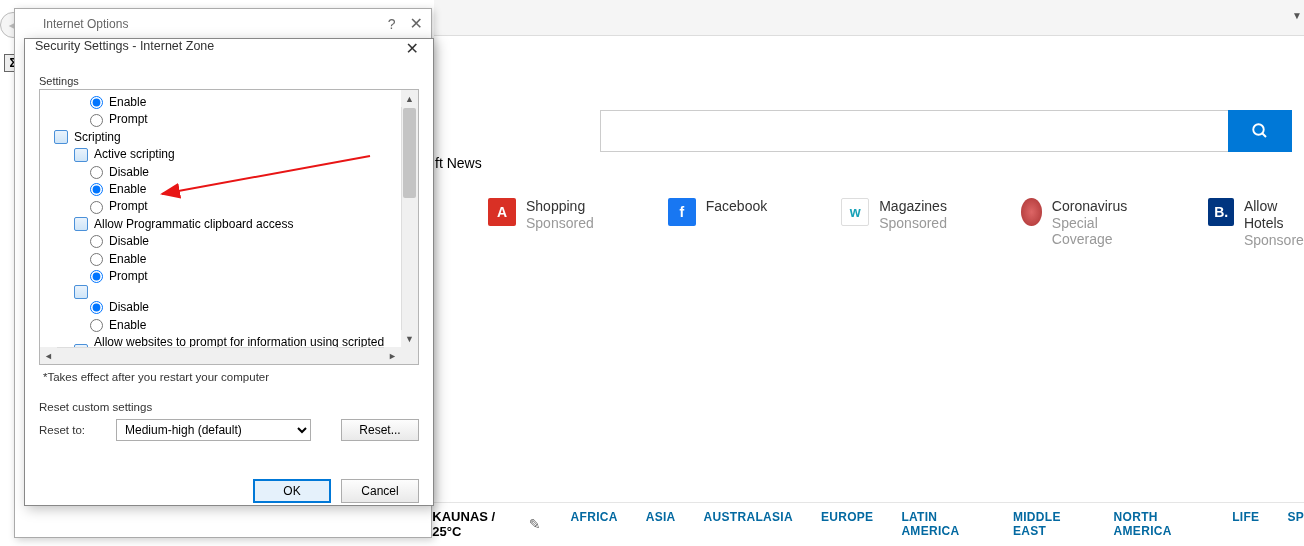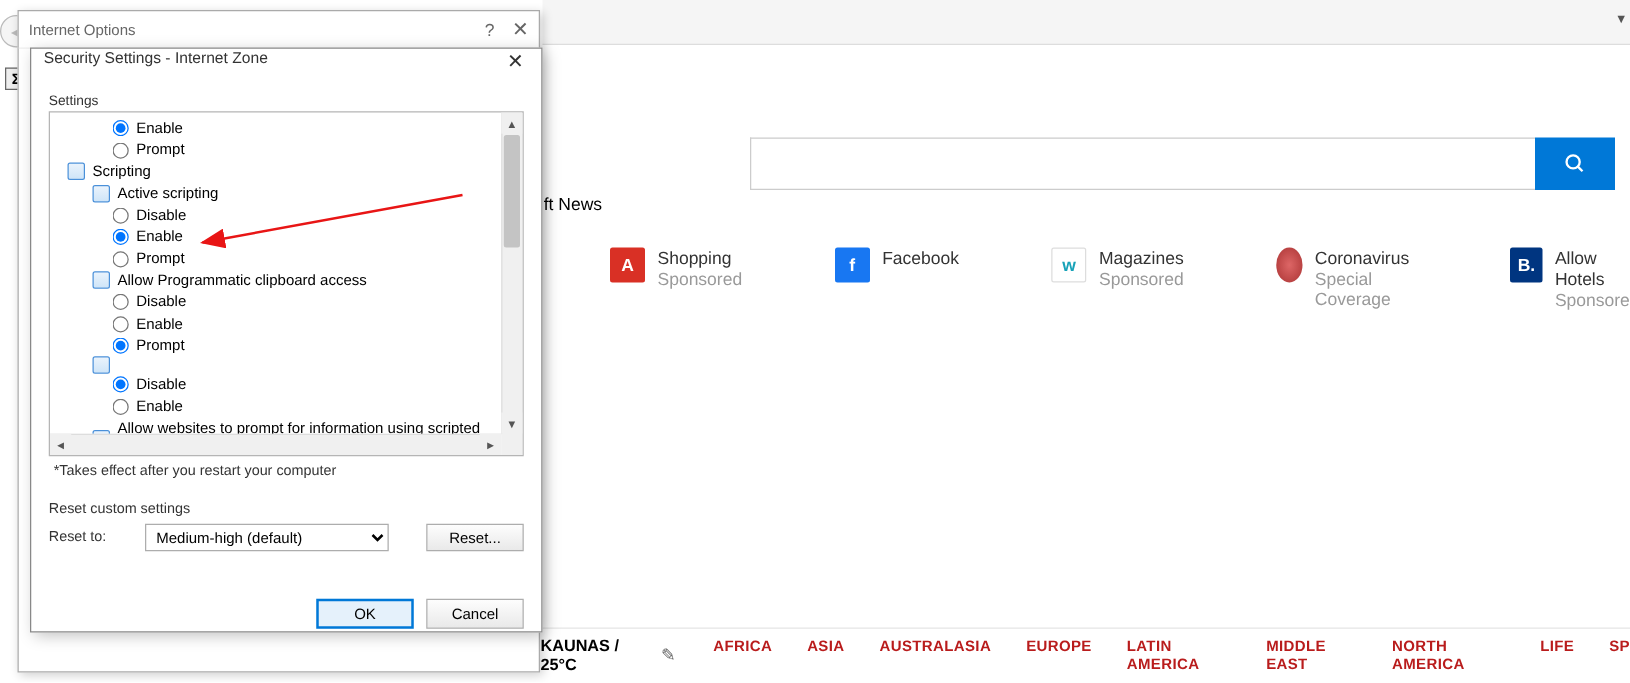--- a/index.html
+++ b/index.html
@@ -25,25 +25,25 @@
 .tile-sub { font-size: 14px; color: #999; }
 
 .bottom-bar { position: absolute; bottom: 10px; left: 180px; right: 0; height: 34px; display: flex; align-items: center; border-top: 1px solid #e5e5e5; padding-top: 8px; }
 .bottom-btns { display: flex; gap: 6px; }
 .win-btn { min-width: 68px; height: 24px; border: 1px solid #adadad; background: linear-gradient(#fdfdfd,#e9e9e9); font-size: 12px; cursor: pointer; color: #333; }
 .win-btn.disabled { color: #aaa; }
 .sun { margin-left: 16px; font-size: 16px; color: #f0a500; }
 .weather { margin-left: 6px; font-size: 13px; font-weight: 600; color: #000000; }
 .pencil { margin-left: 6px; font-size: 14px; color: #666; }
 .regions { margin-left: 30px; display: flex; gap: 28px; }
-.region { font-size: 12px; font-weight: 700; color: #b91c1c; letter-spacing: 0.3px; }
+.region { font-size: 12px; font-weight: 700; color: #0369a1; letter-spacing: 0.3px; }
 
 
 .io-dialog { position: absolute; top: 8px; left: 14px; width: 418px; height: 530px; background: #fff; border: 1px solid #aaa; box-shadow: 2px 2px 8px rgba(0,0,0,.2); }
-.io-title { height: 30px; display: flex; align-items: center; padding: 0 8px; font-size: 12px; color: #666; border-bottom: 1px solid #eee; }
+.io-title { height: 30px; display: flex; align-items: center; padding: 0 8px; font-size: 12px; color: #666; border-bottom: 1px solid #eee; margin-left: 20px; }
 .io-title-spacer { flex: 1; }
 .io-help { font-size: 14px; color: #666; margin-right: 14px; }
 .io-x { font-size: 16px; color: #666; }
 
 
 .ss-dialog { position: absolute; top: 38px; left: 24px; width: 410px; height: 468px; background: #fff; border: 1px solid #888; box-shadow: 3px 3px 12px rgba(0,0,0,.25); }
 .ss-title { height: 30px; display: flex; align-items: flex-start; padding: 0 10px; font-size: 12.5px; color: #333; }
 .ss-title-spacer { flex: 1; }
 .ss-x { font-size: 16px; color: #333; cursor: pointer; padding: 0 4px; }
 

